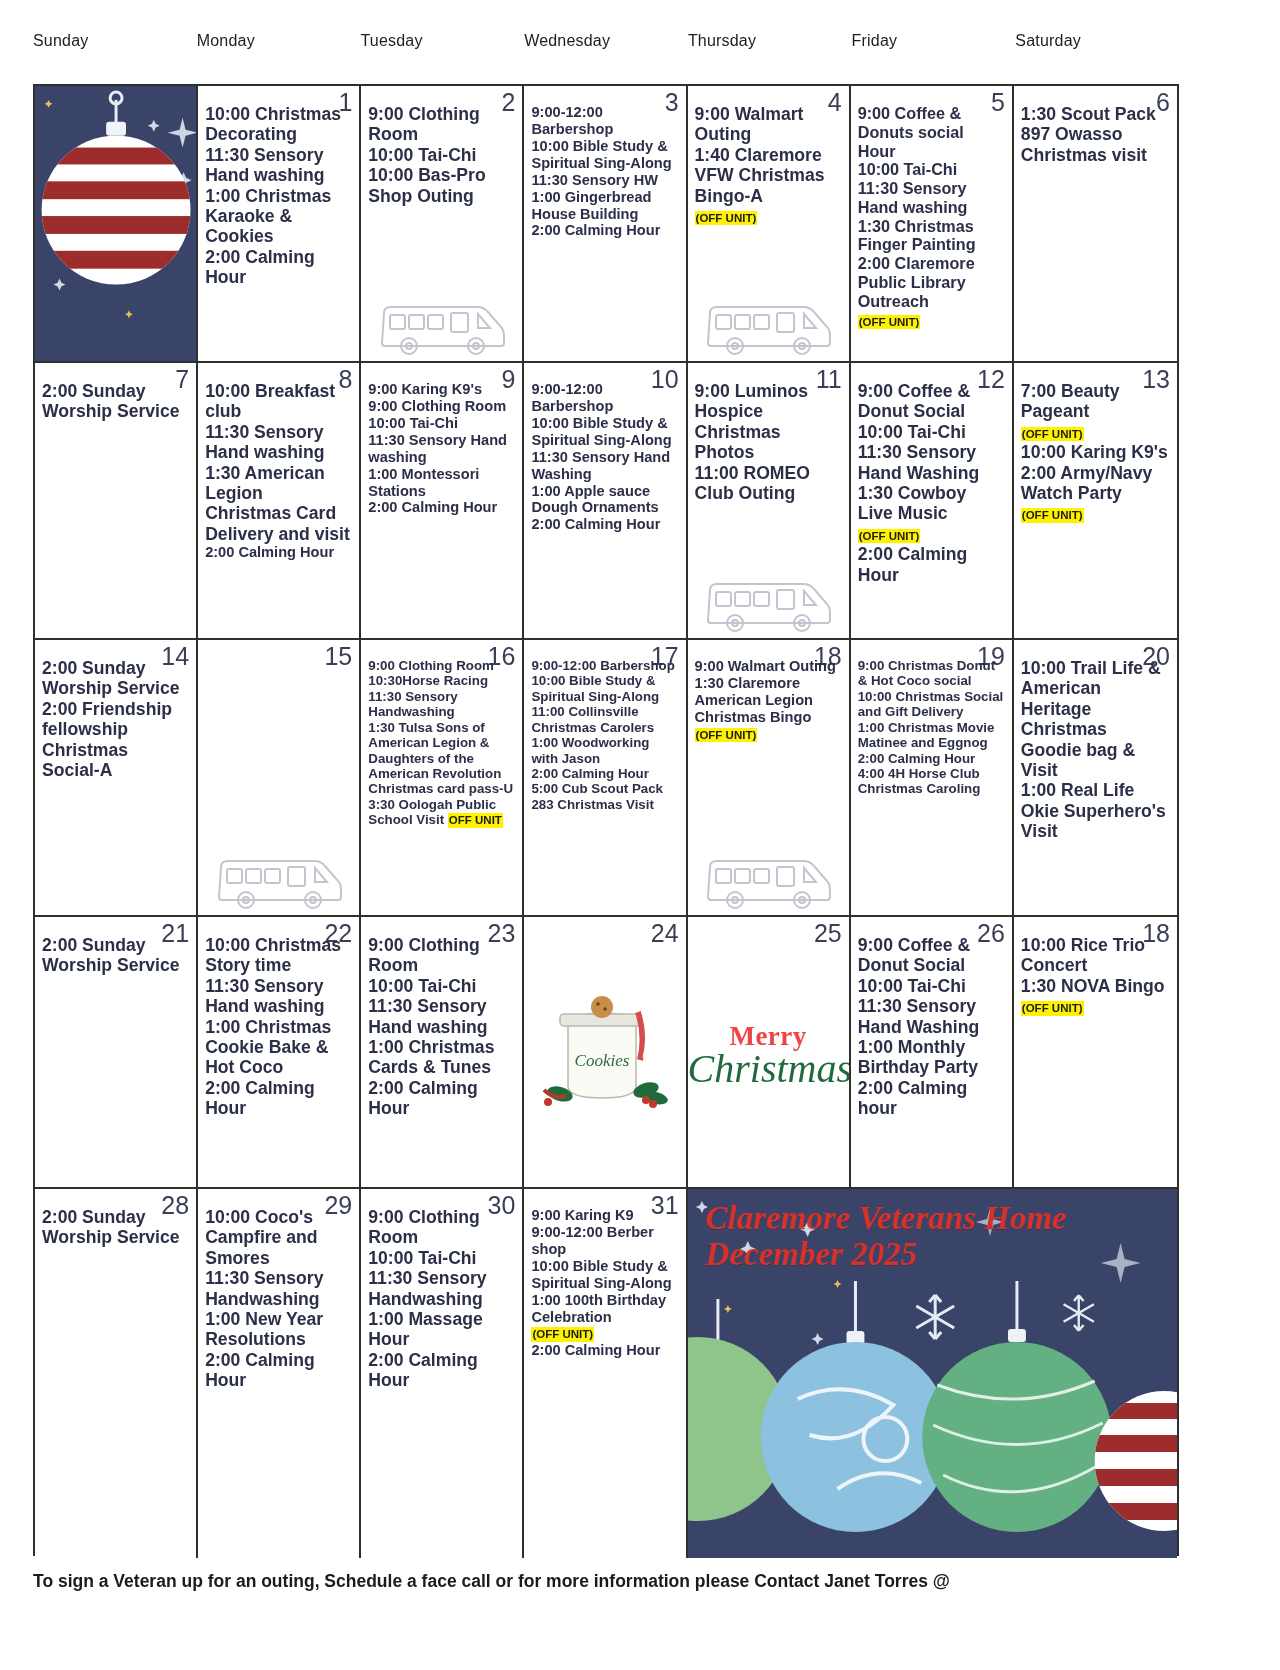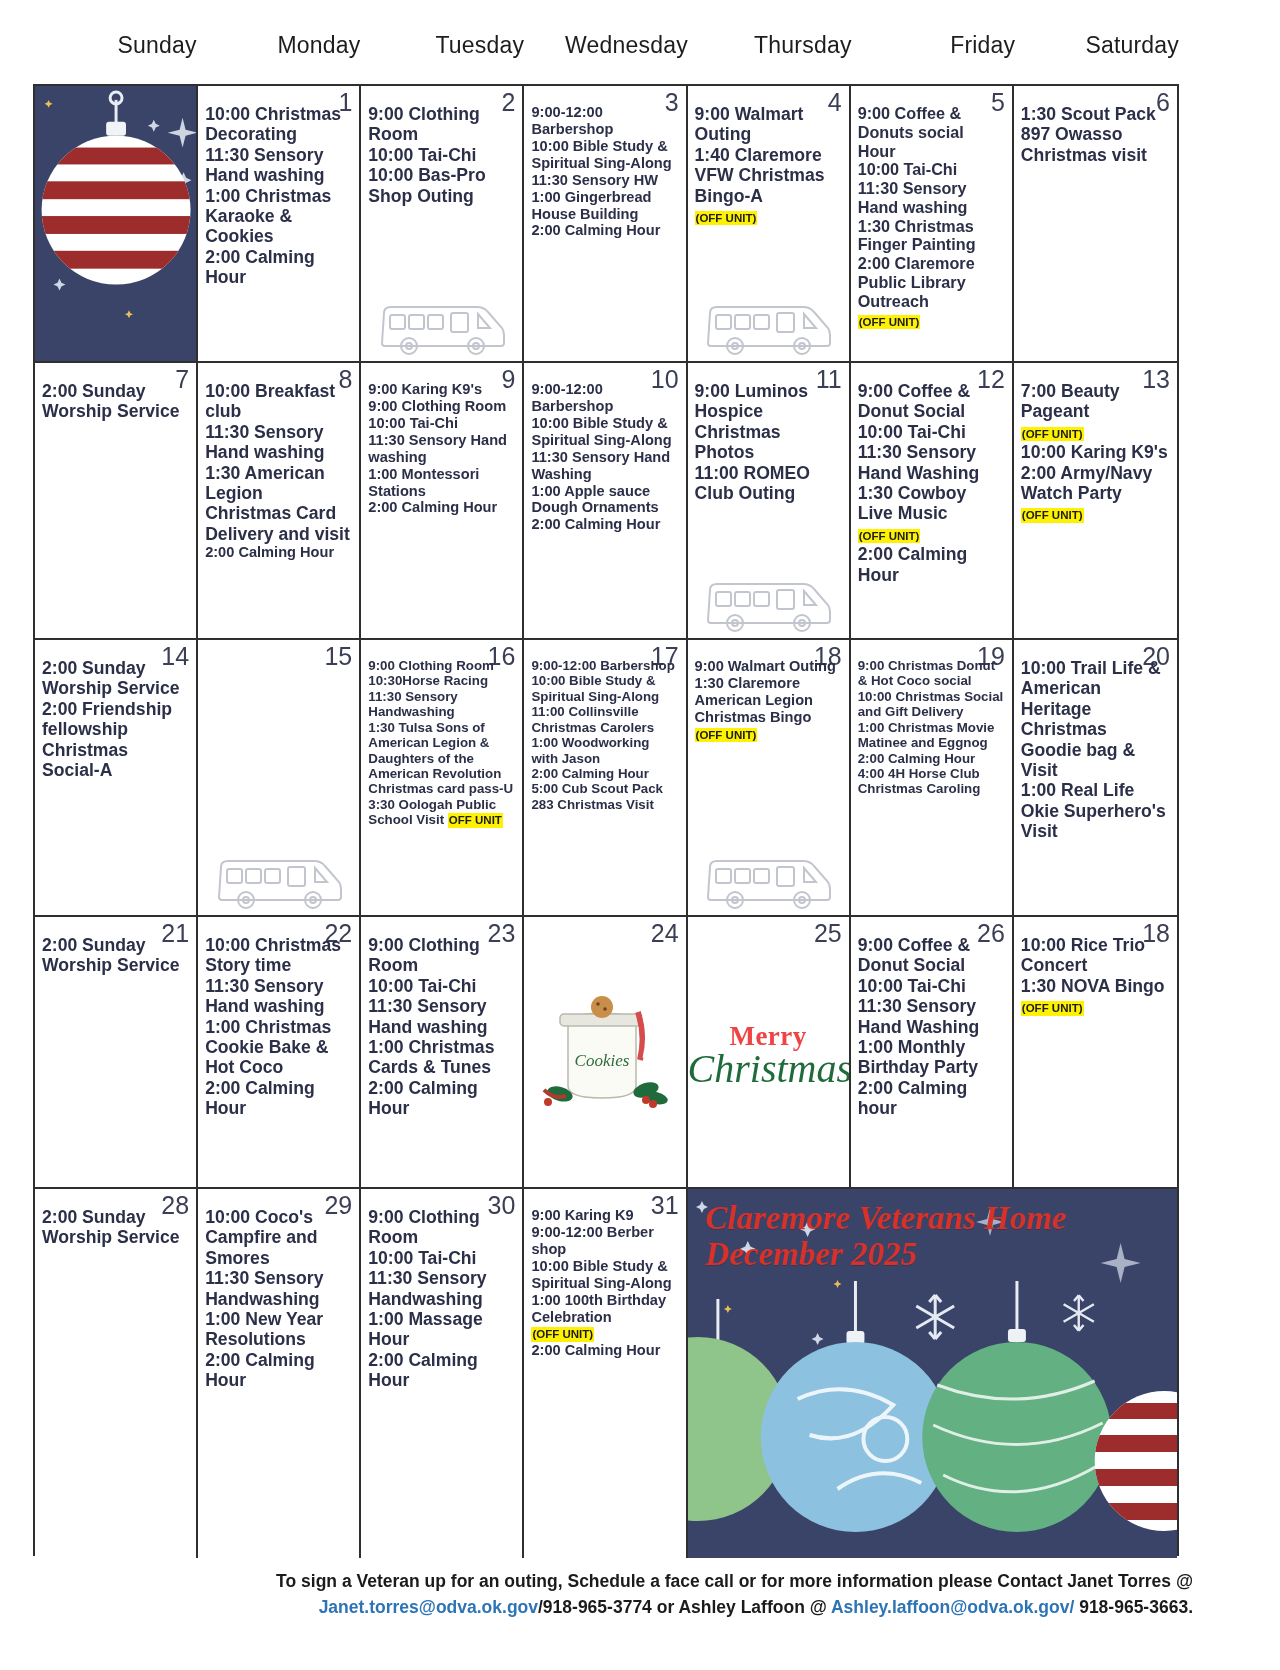--- a/index.html
+++ b/index.html
@@ -18,22 +18,22 @@
 
   
   .dow-row {
     position: absolute;
     left: 33px; top: 32px;
     width: 1146px; height: 48px;
     display: flex;
   }
   .dow {
     flex: 1 1 0;
-    text-align: right;
-    font-size: 23px;
+    text-align: left;
+    font-size: 16px;
     font-weight: 400;
     color: #1d1d1d;
     letter-spacing: .2px;
   }
 
   
   .grid {
     position: absolute;
     left: 33px; top: 84px;
     width: 1146px; height: 1472px;
@@ -150,21 +150,20 @@
 
   
   .footer {
     position: absolute;
     left: 33px; top: 1568px;
     width: 1160px;
     font-size: 17.5px;
     font-weight: bold;
     line-height: 1.5;
     color: #1b1b1b;
-    text-align: right;
   }
   .footer .lnk { color: #2e74b5; }
   .footer .line2 { display: block; }
 </style>
 </head>
 <body>
 
 <div id="page">
 
   <div class="dow-row">
@@ -613,18 +612,15 @@
   </svg>
         <div class="banner-text">
          <div>Claremore Veterans Home</div>
          <div>December 2025</div>
        </div>
       </div>
     </div>
 
   <div class="footer">
     <span>To sign a Veteran up for an outing, Schedule a face call or for more information please Contact Janet Torres @</span>
-    <span class="line2">
-      <span class="lnk">Janet.torres@odva.ok.gov</span><span>/918-965-3774 or Ashley Laffoon @ </span><span class="lnk">Ashley.laffoon@odva.ok.gov/</span><span> 918-965-3663.</span>
-    </span>
   </div>
 
 </div>
 
 </body></html>

